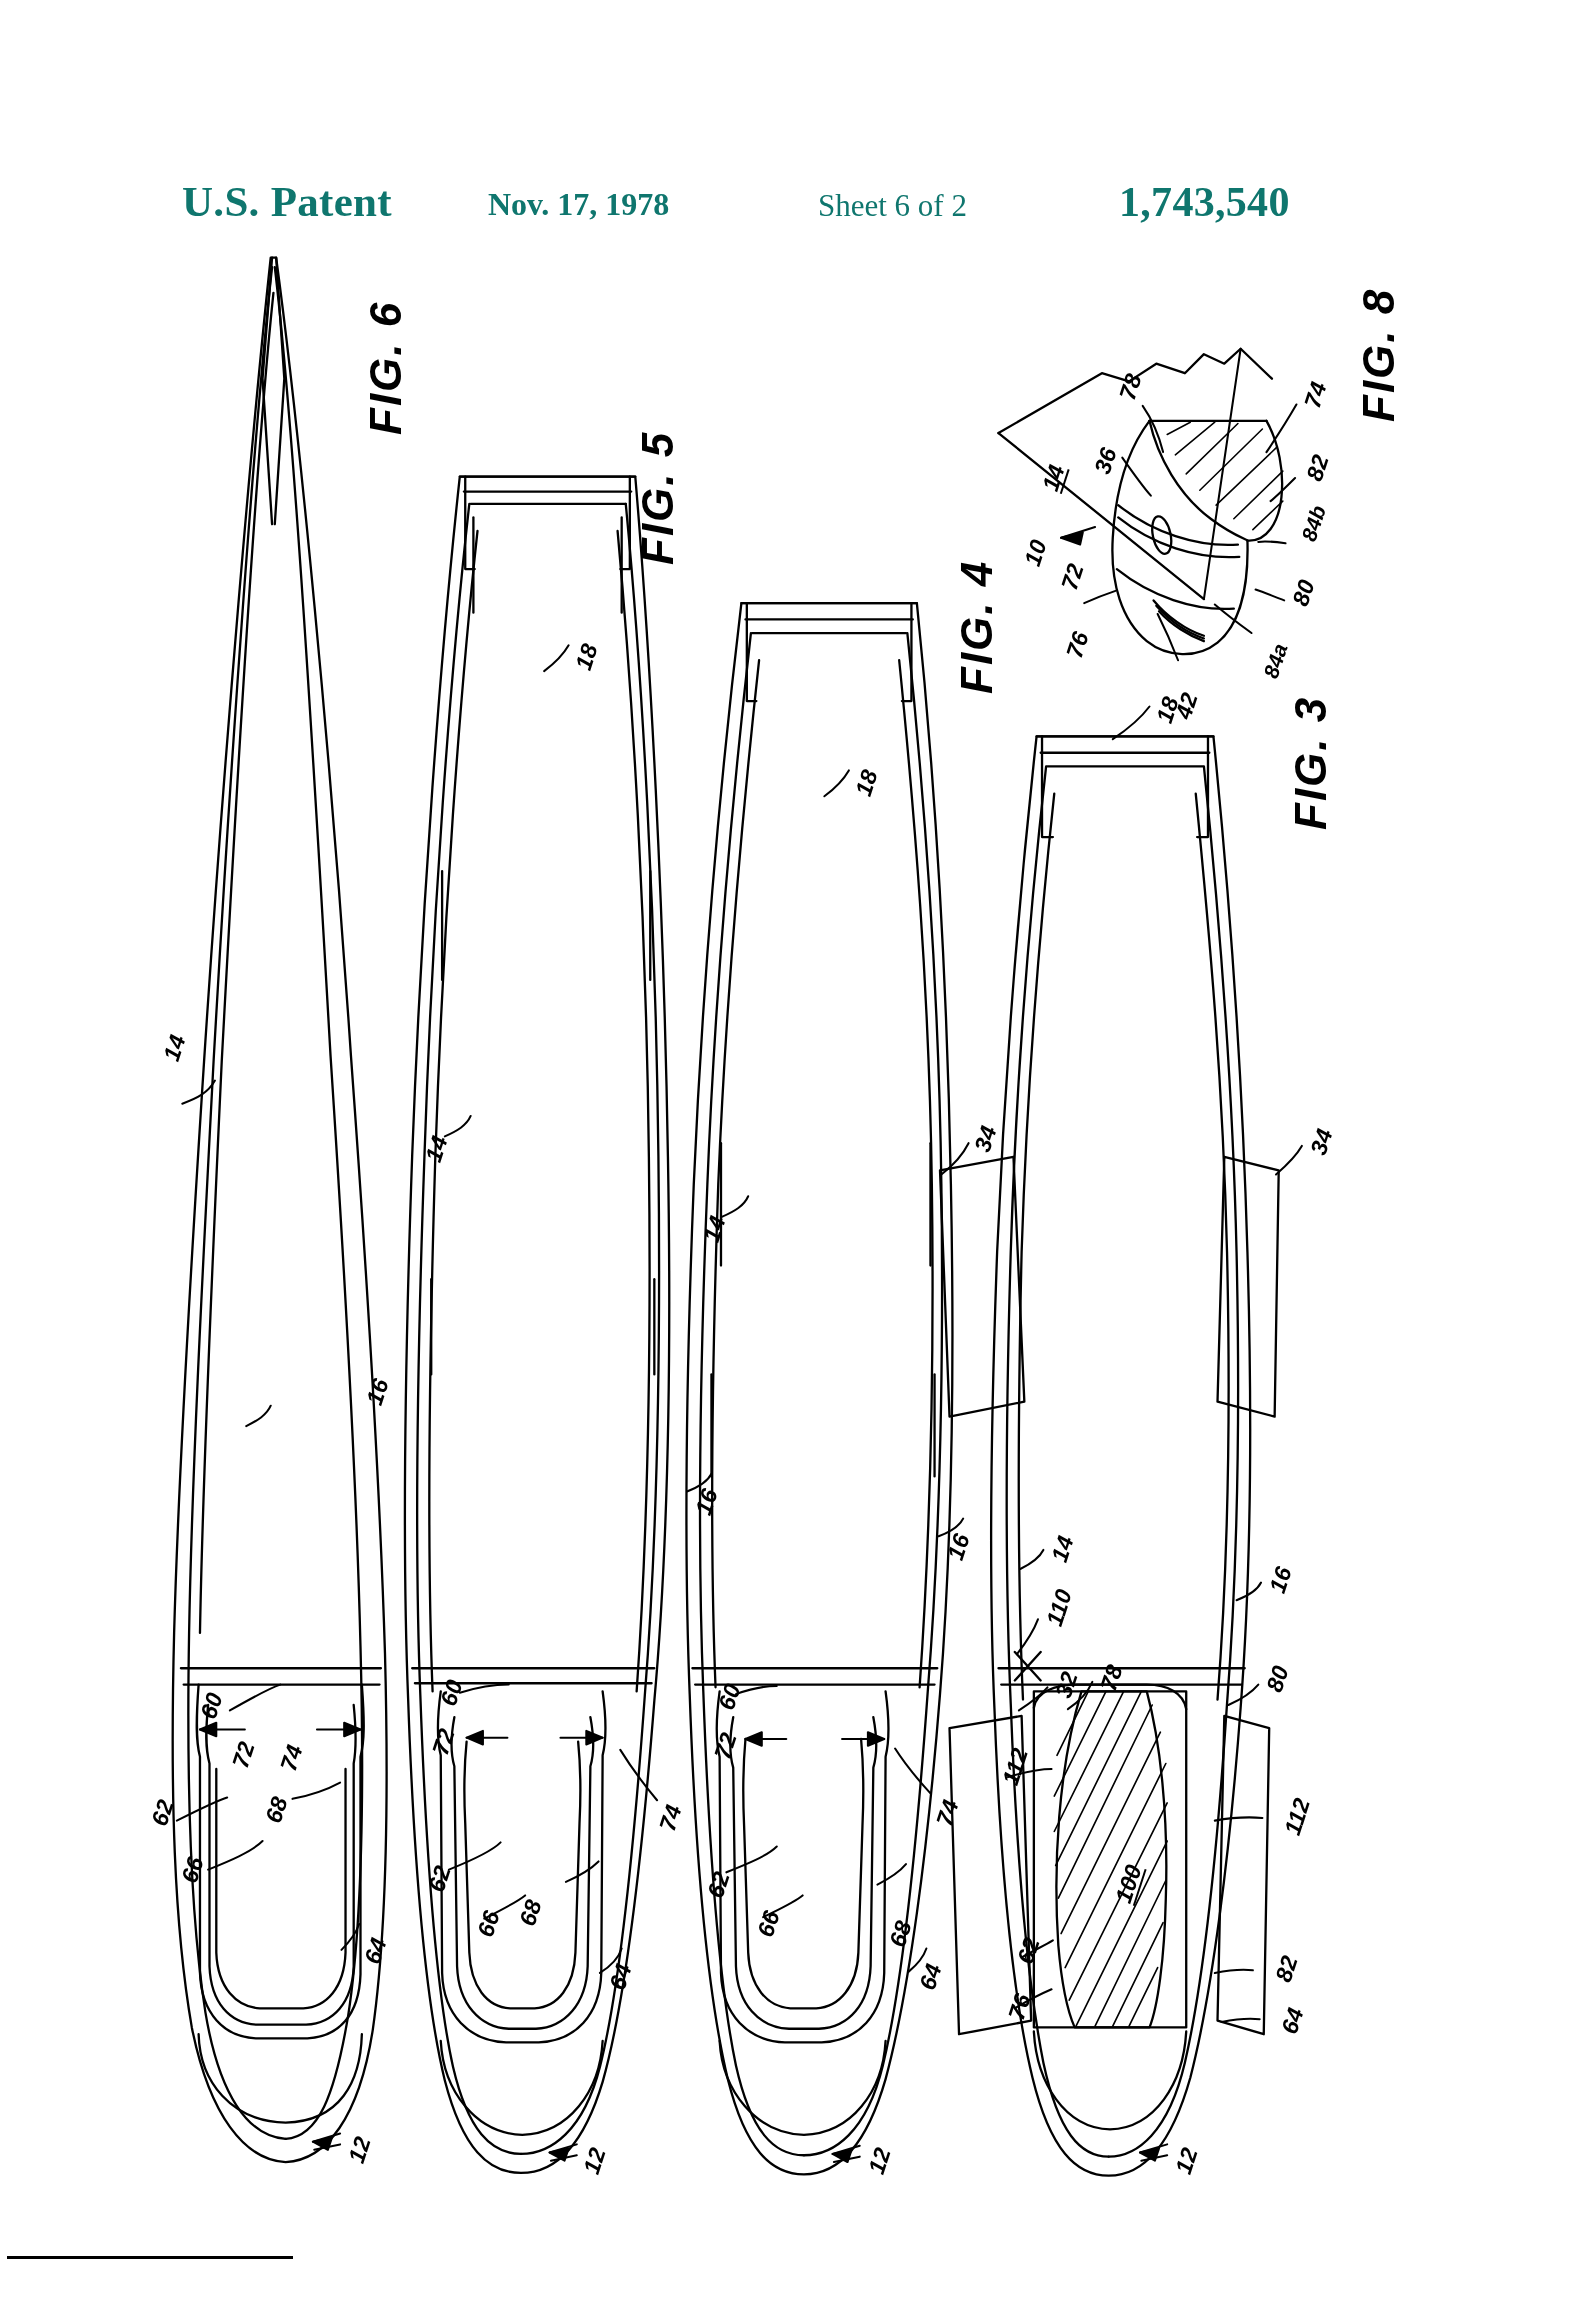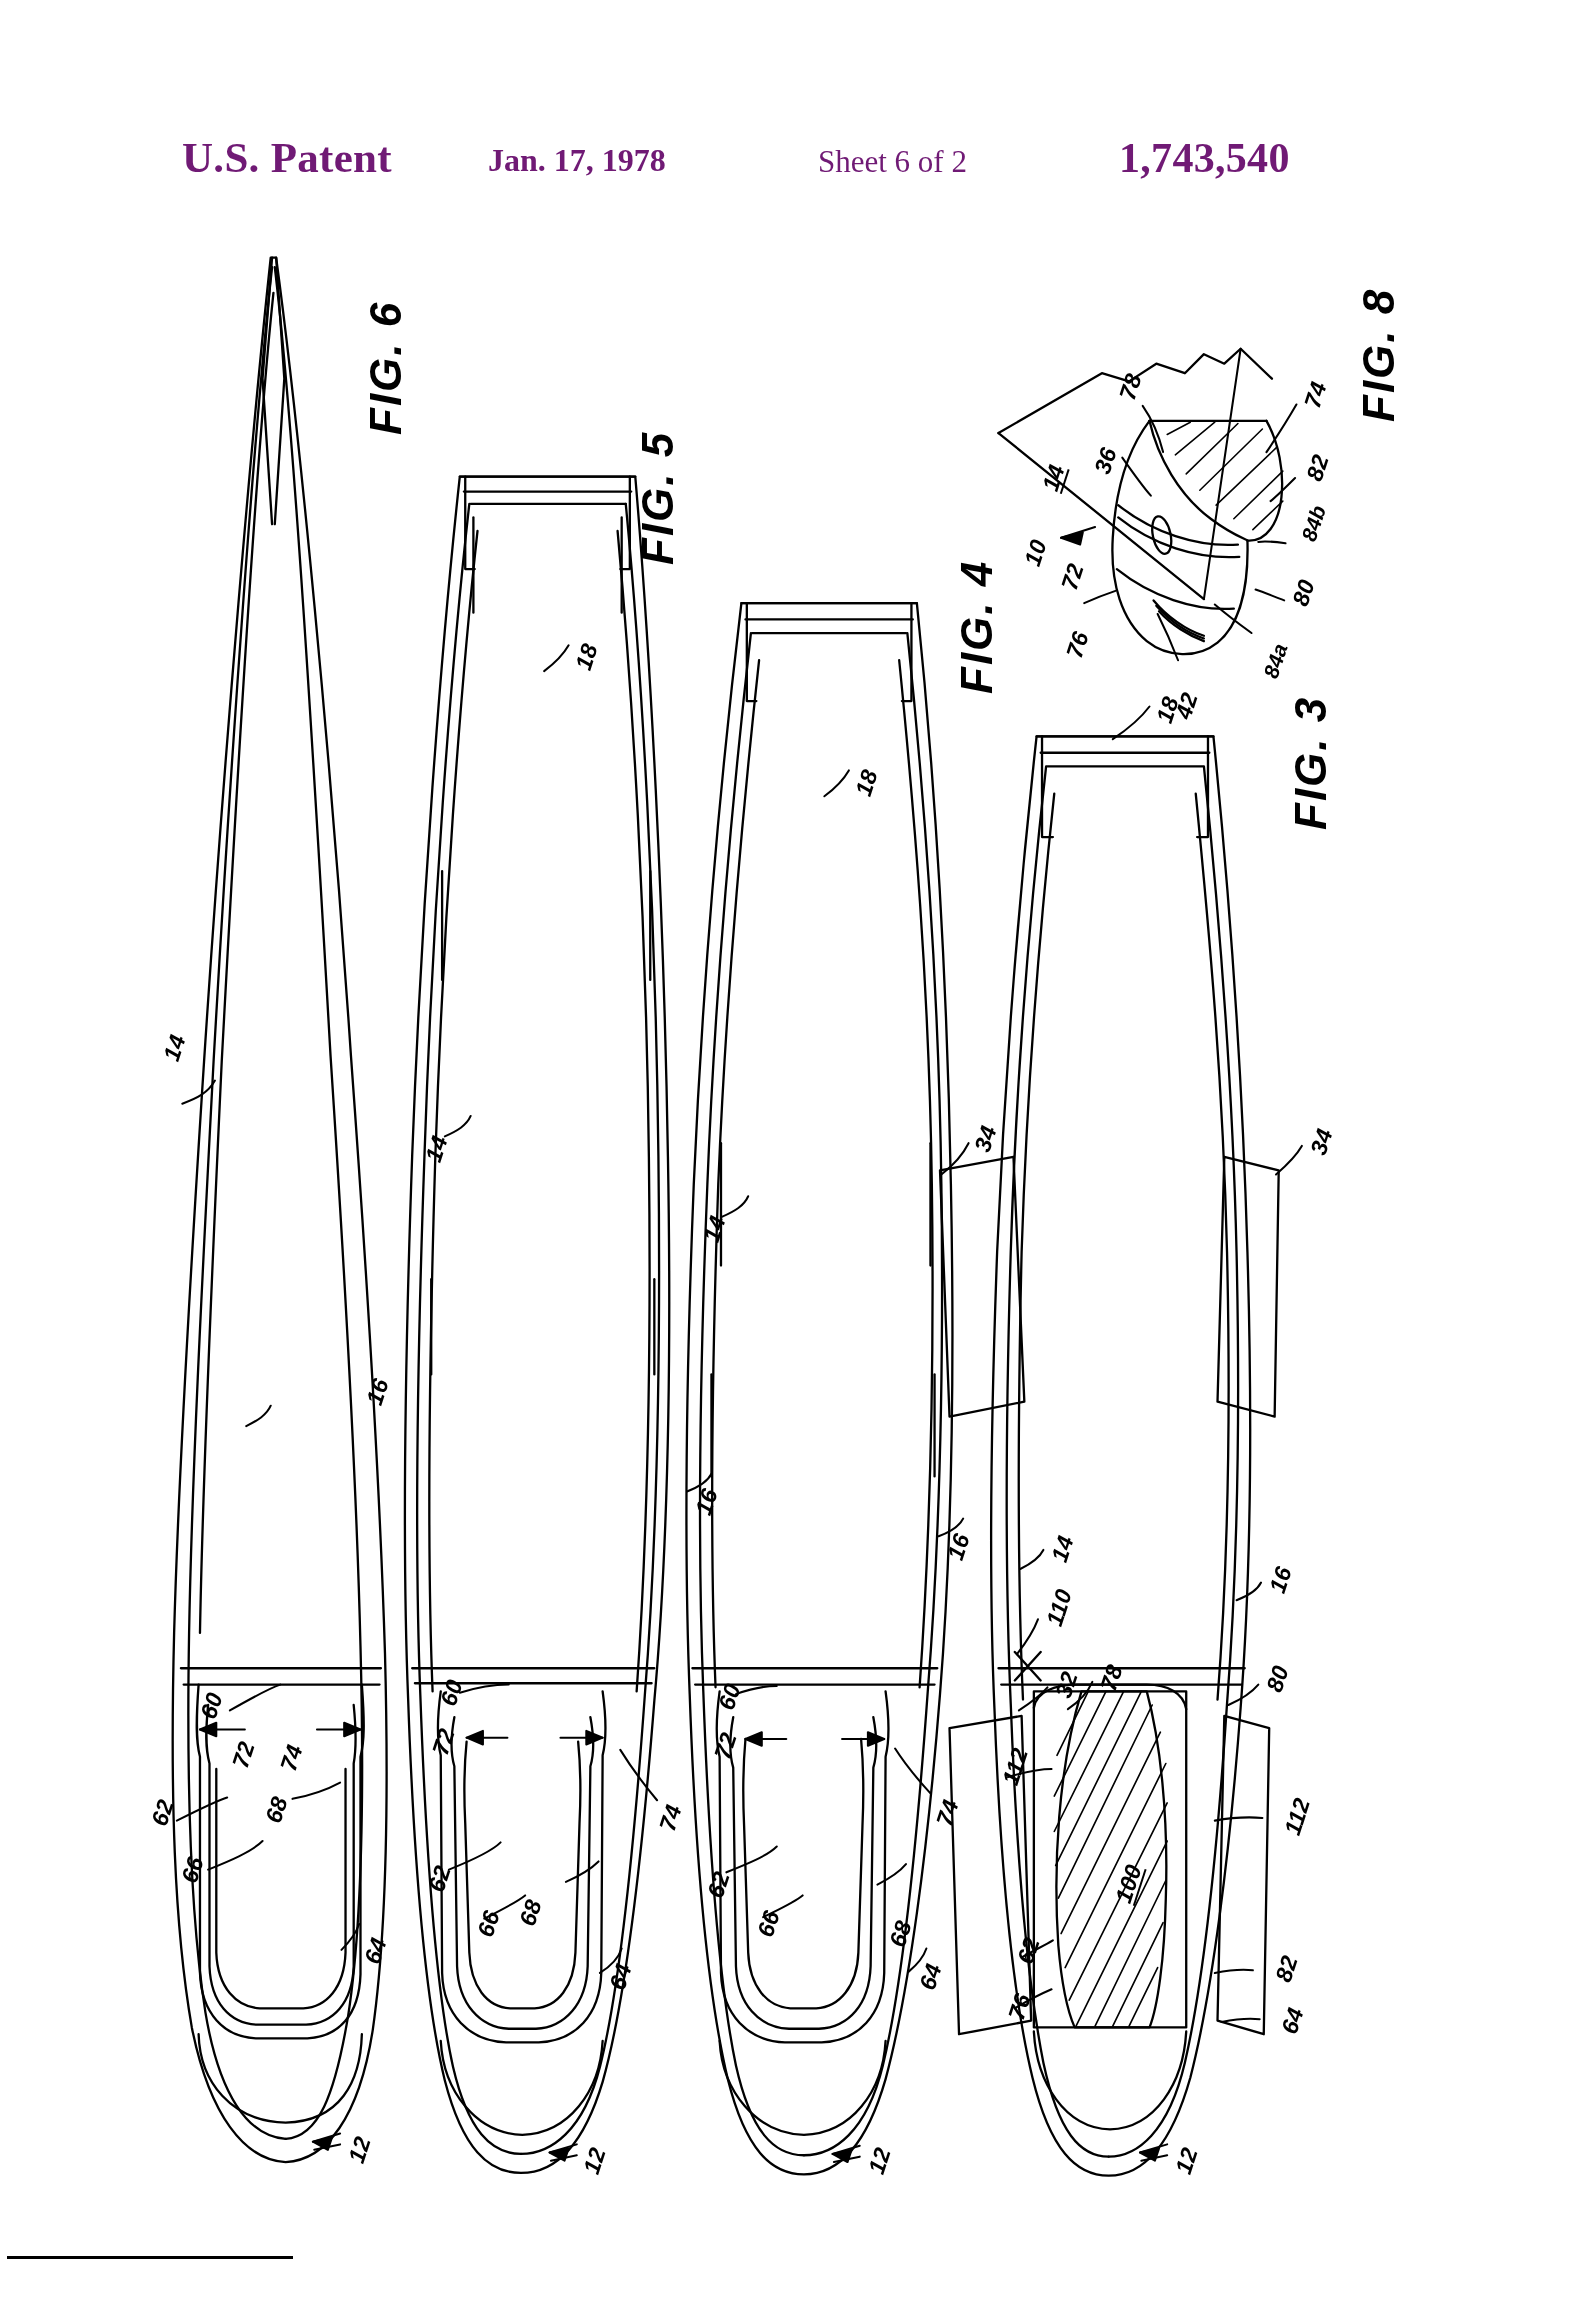--- a/index.html
+++ b/index.html
@@ -25,22 +25,23 @@
     position: absolute;
     left: 0;
     top: 136px;
     width: 1578px;
     height: 61px;
   }
   .hdr-item {
     position: absolute;
     white-space: nowrap;
     font-family: "Liberation Serif", serif;
-    color: #701a75;
+    color: #0f766e;
     line-height: 1;
+    margin-top: 44px;
   }
   #hdr-uspatent {
     left: 182px;
     top: 0px;
     font-size: 43px;
     font-weight: 700;
     letter-spacing: 0.3px;
   }
   #hdr-date {
     left: 488px;
@@ -120,21 +121,21 @@
     background: #000;
   }
 </style>
 </head>
 <body>
 
 <div id="page">
 
   <div id="header">
     <div class="hdr-item" id="hdr-uspatent">U.S. Patent</div>
-    <div class="hdr-item" id="hdr-date">Jan. 17, 1978</div>
+    <div class="hdr-item" id="hdr-date">Nov. 17, 1978</div>
     <div class="hdr-item" id="hdr-sheet">Sheet 6 of 2</div>
     <div class="hdr-item" id="hdr-number">1,743,540</div>
   </div>
 
   <div id="drawing">
     <svg viewBox="0 0 2320 3408" xmlns="http://www.w3.org/2000/svg">
       <g fill="none" stroke="#000" stroke-width="3.4" stroke-linecap="round" stroke-linejoin="round">
 
         <g>
 

